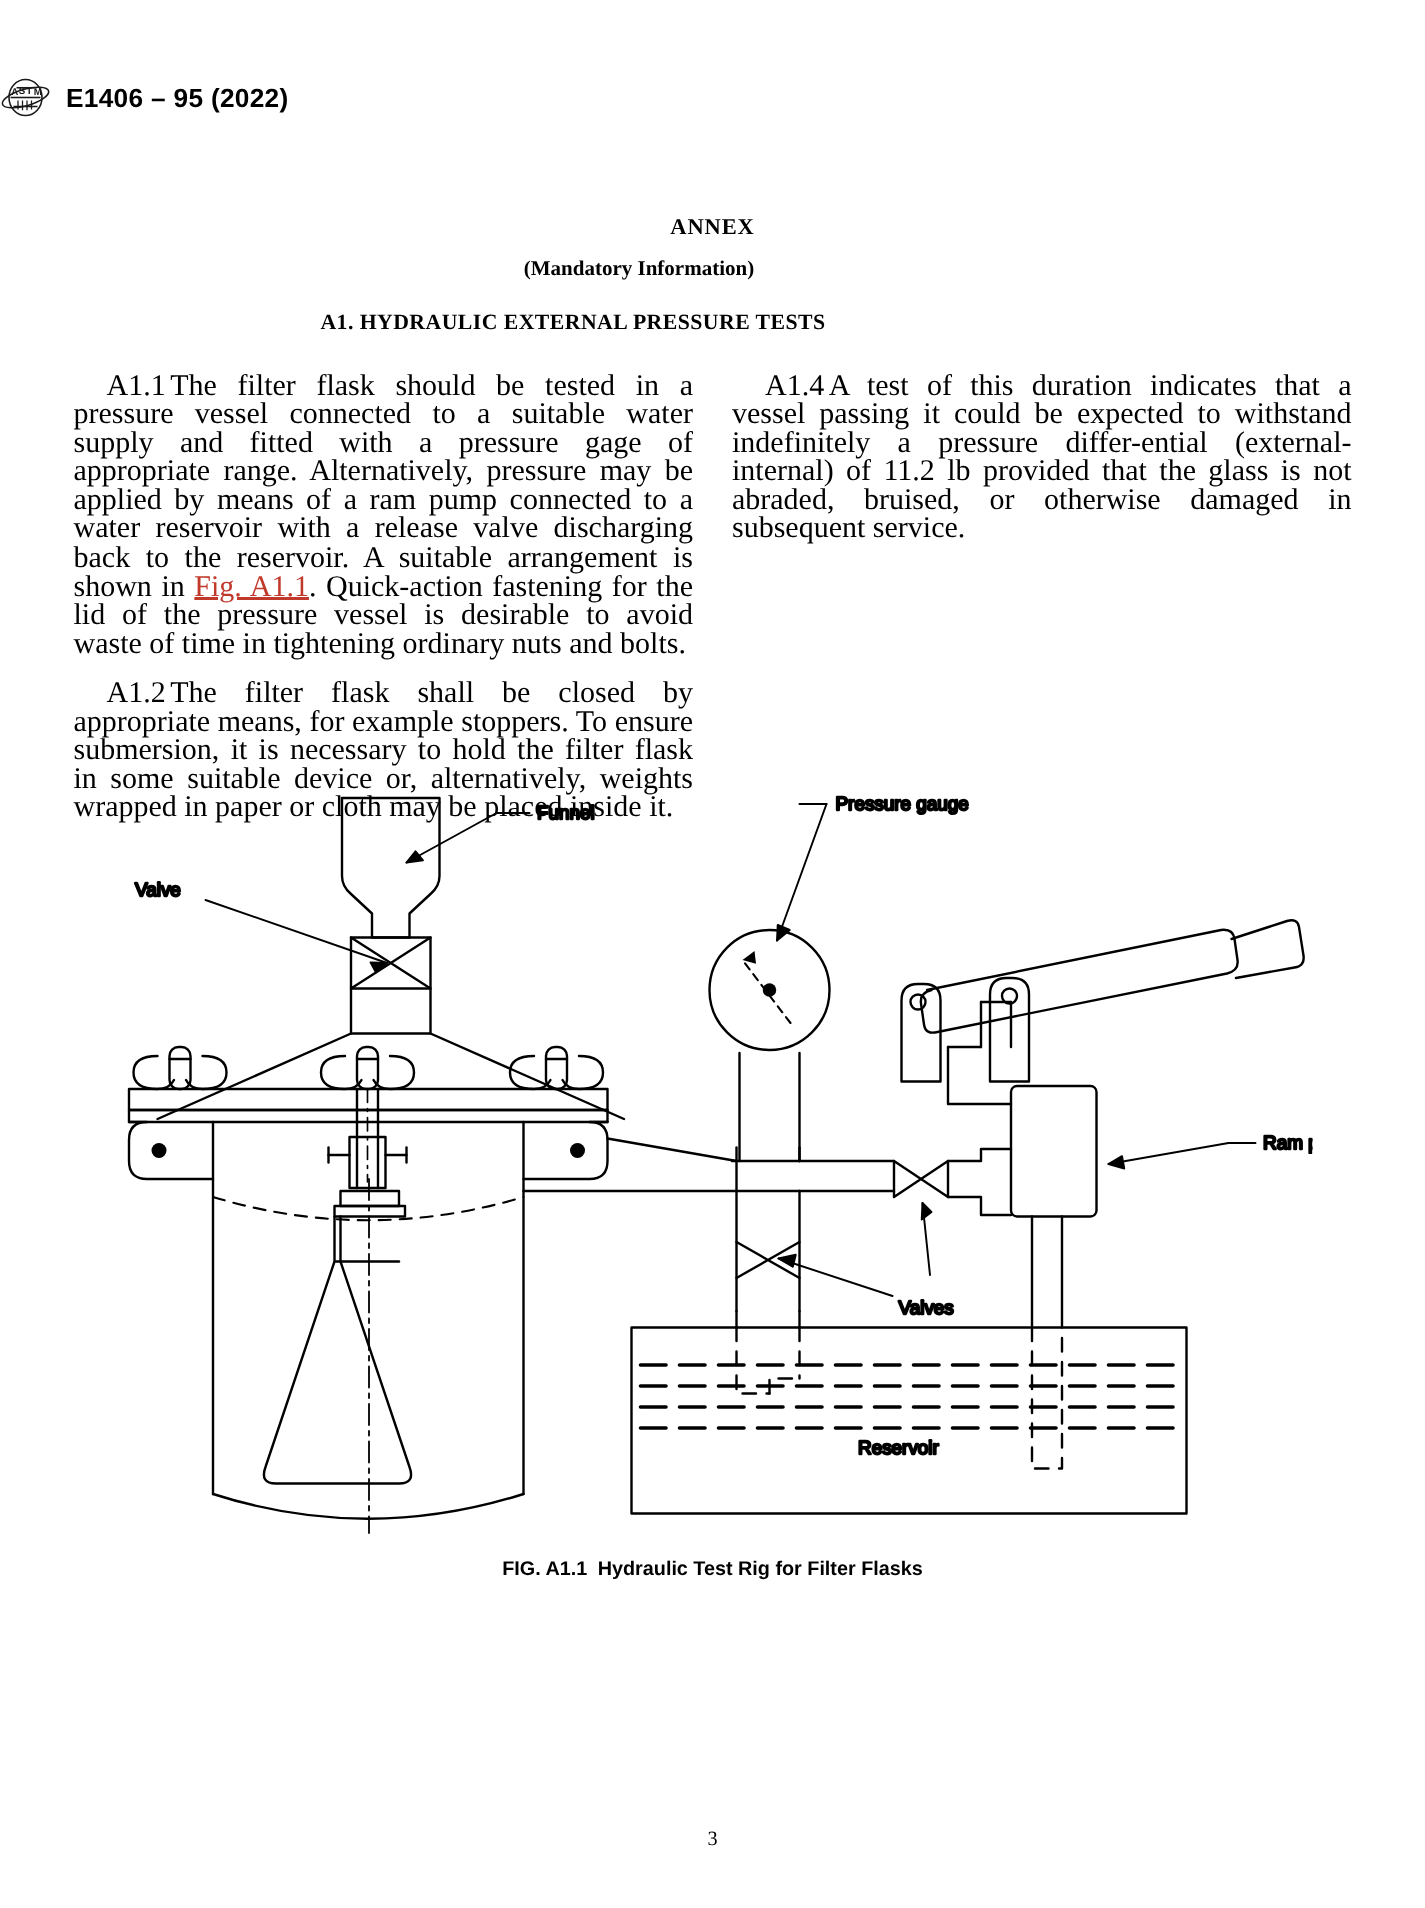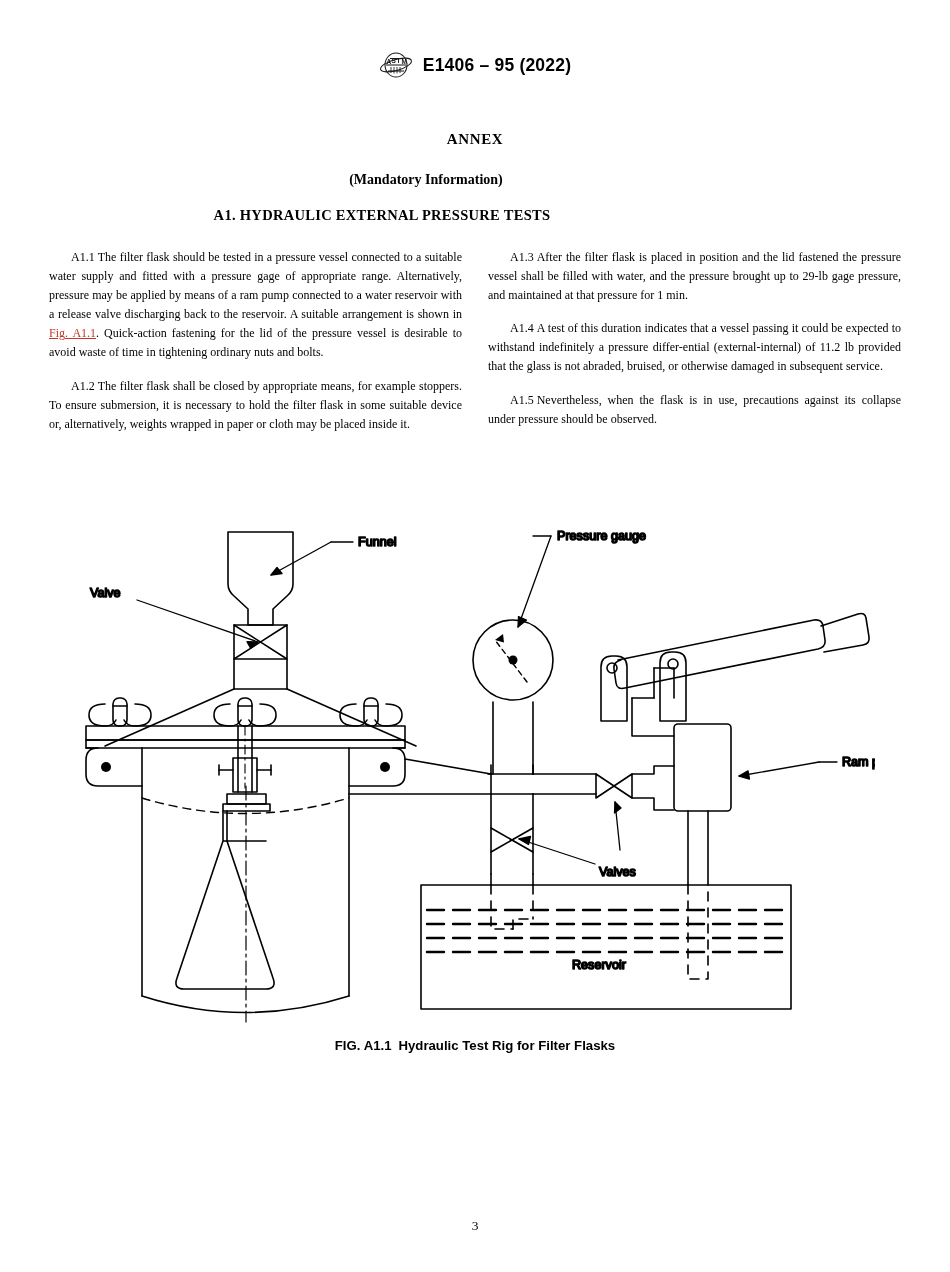--- a/index.html
+++ b/index.html
@@ -17,40 +17,40 @@
   }
 
   
   .running-head {
     position: absolute;
     top: 50px;
     left: 0;
     width: 950px;
     display: flex;
     align-items: center;
-    justify-content: center;
+    justify-content: flex-start;
     gap: 10px;
   }
   .astm-logo {
     width: 34px;
     height: 30px;
     display: block;
   }
   .doc-designation {
     font-family: "Liberation Sans", "DejaVu Sans", sans-serif;
     font-weight: bold;
     font-size: 17.5px;
     letter-spacing: 0.2px;
     white-space: nowrap;
   }
 
   
   .annex-title {
     position: absolute;
-    top: 131px;
+    top: 144px;
     left: 0;
     width: 950px;
     text-align: center;
     font-weight: bold;
     font-size: 15px;
     letter-spacing: 0.6px;
   }
   .annex-subtitle {
     position: absolute;
     top: 172px;
@@ -79,21 +79,21 @@
     width: 852px;
     display: flex;
     gap: 26px;
   }
   .col {
     width: 413px;
   }
   .para {
     text-align: justify;
     text-justify: inter-word;
-    font-size: 12px;
+    font-size: 20px;
     line-height: 19.1px;
     margin: 0 0 14px 0;
     text-indent: 22px;
     hyphens: manual;
   }
   .para:last-child {
     margin-bottom: 0;
   }
   .para .lbl {
     margin-right: 3px;
@@ -183,31 +183,25 @@
     </p>
 
     <p class="para">
       <span class="lbl">A1.2</span><span>The filter flask shall be closed by appropriate means, for example stoppers. To ensure submersion, it is necessary to hold the filter flask in some suitable device or, alternatively, weights wrapped in paper or cloth may be placed inside it.</span>
     </p>
 
   </div>
 
   <div class="col">
 
-    <p class="para">
-      <span class="lbl">A1.3</span><span>After the filter flask is placed in position and the lid fastened the pressure vessel shall be filled with water, and the pressure brought up to 29-lb gage pressure, and maintained at that pressure for 1 min.</span>
-    </p>
 
     <p class="para">
       <span class="lbl">A1.4</span><span>A test of this duration indicates that a vessel passing it could be expected to withstand indefinitely a pressure differ-ential (external-internal) of 11.2 lb provided that the glass is not abraded, bruised, or otherwise damaged in subsequent service.</span>
     </p>
 
-    <p class="para">
-      <span class="lbl">A1.5</span><span>Nevertheless, when the flask is in use, precautions against its collapse under pressure should be observed.</span>
-    </p>
 
   </div>
 </div>
 
 <div class="figure" id="fig-a1-1">
 
   <svg width="800" height="520" viewBox="0 0 800 520">
     <g fill="none" stroke="#000000" stroke-width="1.6" stroke-linejoin="round" stroke-linecap="round">
 
       <g>

